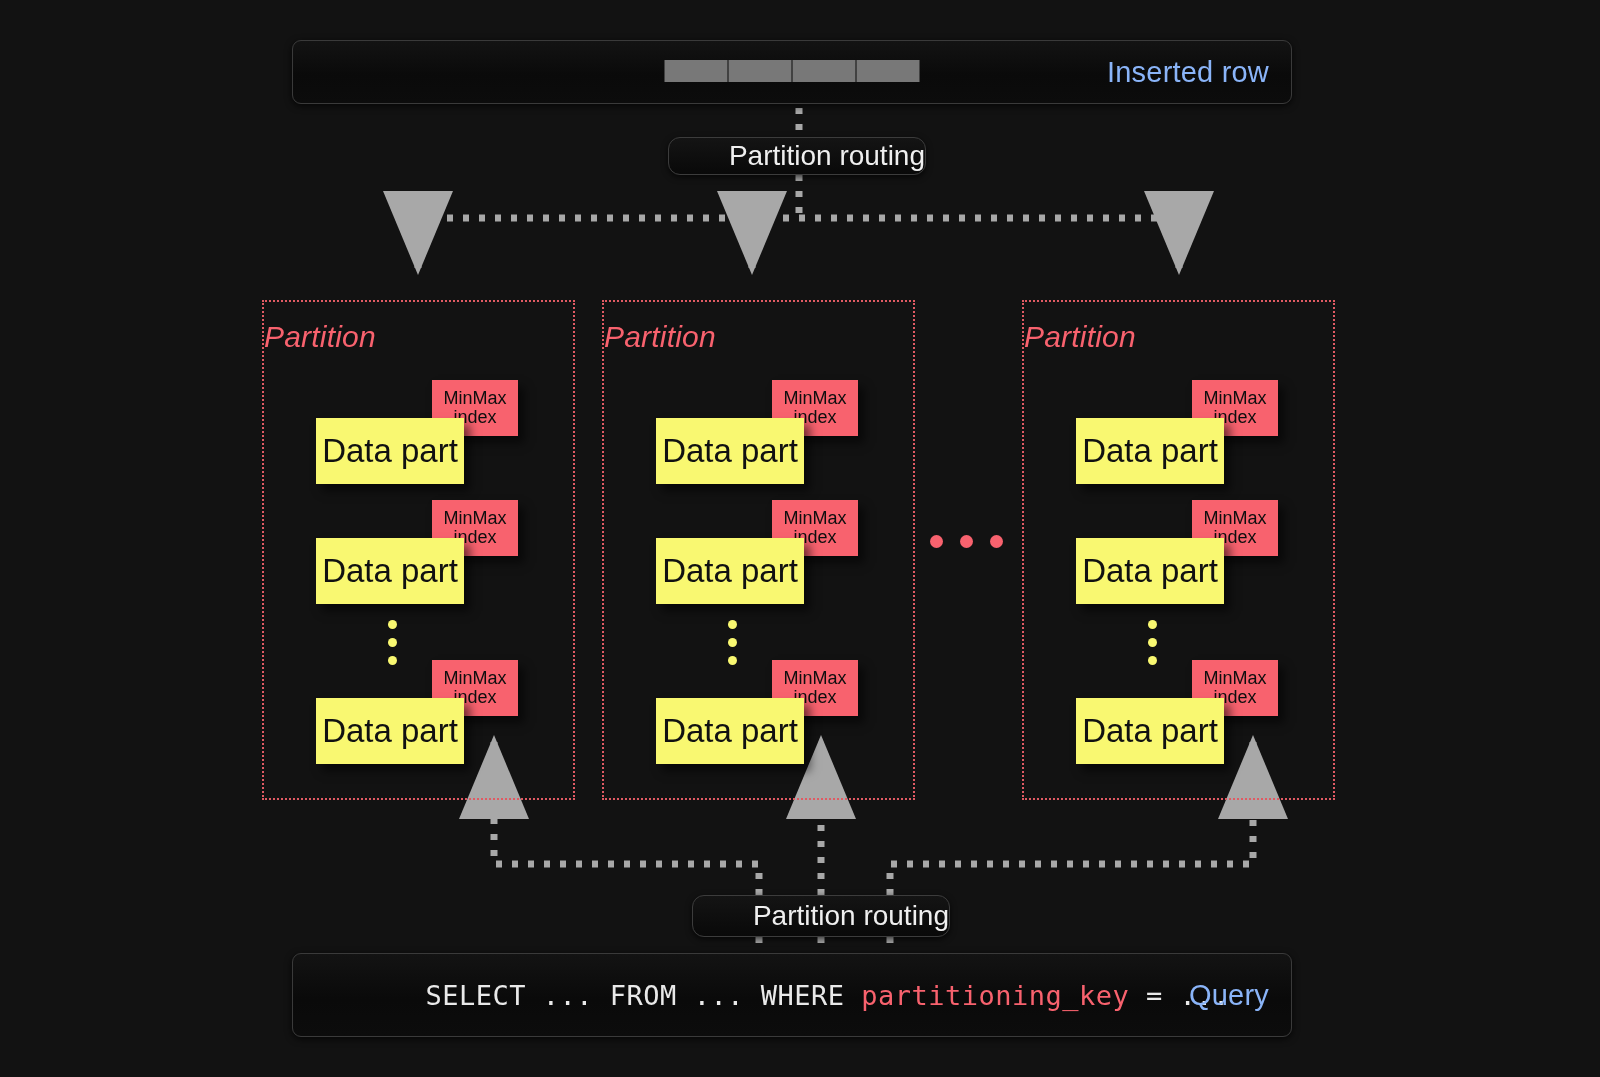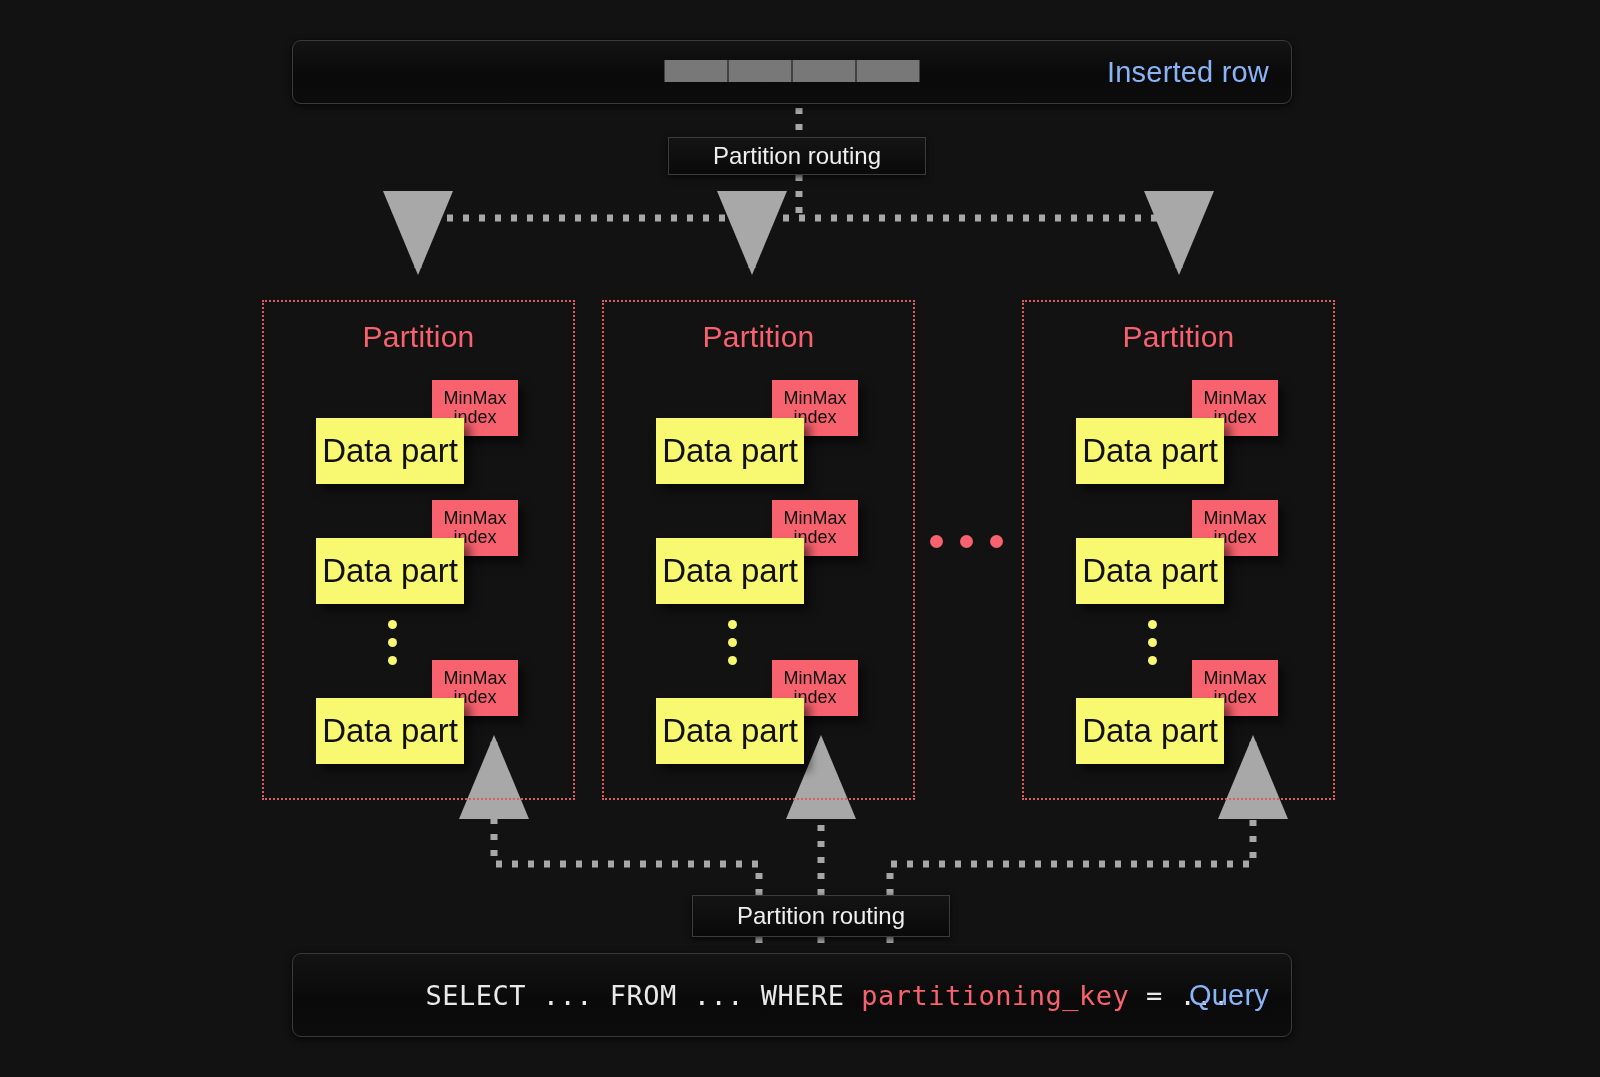--- a/index.html
+++ b/index.html
@@ -89,26 +89,26 @@
   .query-text .key {
     color: #f8626e;
   }
 
   
   .pill {
     position: absolute;
     box-sizing: border-box;
     background: linear-gradient(180deg, #141414 0%, #090909 100%);
     border: 1px solid #3c3c3c;
-    border-radius: 0;
+    border-radius: 12px;
     color: #efefef;
-    font-size: 24px;
+    font-size: 28px;
     display: flex;
     align-items: center;
-    justify-content: center;
+    justify-content: flex-end;
     box-shadow: 0 2px 6px rgba(0,0,0,.7);
     white-space: nowrap;
   }
   #partition-routing-pill {
     left: 668px; top: 137px;
     width: 258px; height: 38px;
   }
   #partition-pruning-pill {
     left: 692px; top: 895px;
     width: 258px; height: 42px;
@@ -124,24 +124,25 @@
     width: 313px;
   }
   #partition-1 { left: 262px; }
   #partition-2 { left: 602px; }
   #partition-3 { left: 1022px; }
 
   .partition-title {
     position: absolute;
     top: 18px;
     left: 0; right: 0;
-    text-align: center;
+    text-align: left;
     color: #f8626e;
     font-size: 30px;
     letter-spacing: .2px;
+    font-style: italic;
   }
 
   
   .part-group {
     position: absolute;
     left: 52px;
     width: 230px;
     height: 110px;
   }
   .part-group.slot-a { top: 78px; }

